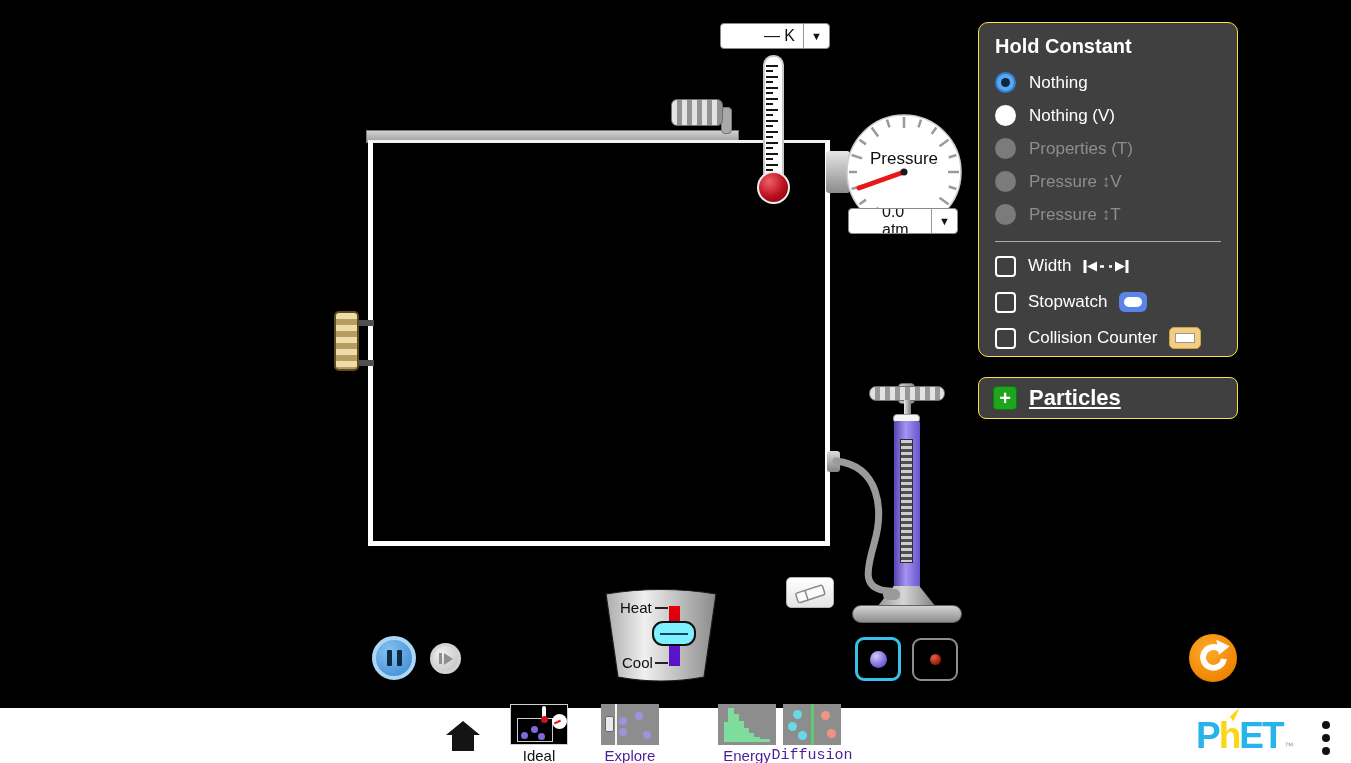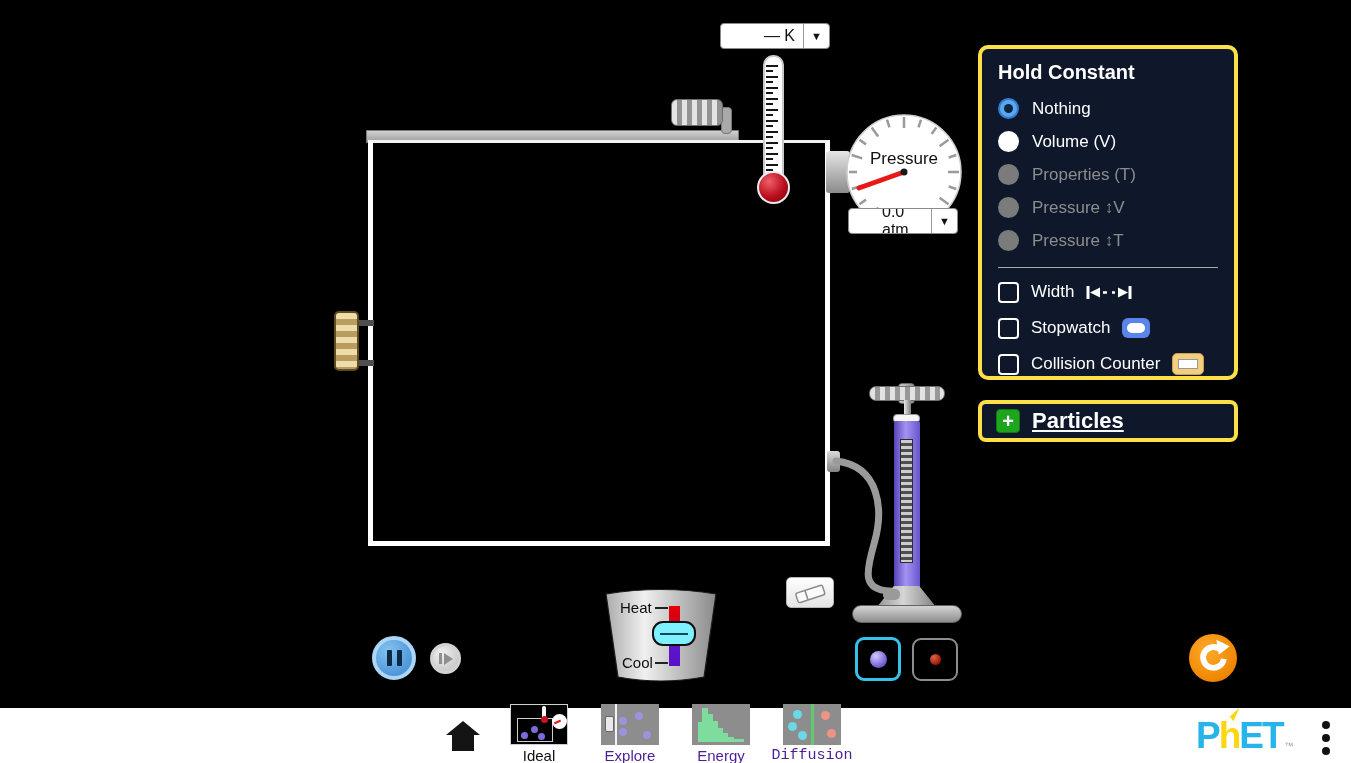--- a/index.html
+++ b/index.html
@@ -121,21 +121,21 @@
   .pbtn-2 { left:912px; top:638px; height:43px; border:2px solid #8d8d8d; }
   .sphere-purple { width:17px; height:17px; border-radius:50%;
     background:radial-gradient(circle at 35% 30%,#d4c8ff,#7d6ada 60%,#47379e); }
   .sphere-red { width:11px; height:11px; border-radius:50%;
     background:radial-gradient(circle at 35% 30%,#e0604e,#9c1a02 70%,#5c0d00); }
   .reset-btn { left:1189px; top:634px; width:48px; height:48px; border-radius:50%;
     background:radial-gradient(circle at 40% 35%,#ffaa2c,#ef8500 72%,#c66d00);
     display:flex; align-items:center; justify-content:center; }
 
   
-  .panel { background:#0f172a; border:4px solid #fde047; border-radius:10px; color:#fff;margin-top:23px; }
+  .panel { background:#404040; border:1px solid #fde047; border-radius:10px; color:#fff; }
   .hold-panel { left:978px; top:22px; width:260px; height:335px; padding:12px 16px; }
   .panel-title { font-size:20px; font-weight:bold; margin-bottom:8px; }
   .opt-row { display:flex; align-items:center; gap:13px; height:33px; }
   .radio { width:21px; height:21px; border-radius:50%; flex:0 0 auto; }
   .radio.sel { background:#5ea5ee; border:2.5px solid #2e7ecf;
     display:flex; align-items:center; justify-content:center; }
   .radio.sel::after { content:""; width:9px; height:9px; border-radius:50%; background:#0c2740; }
   .radio.on  { background:#ffffff; }
   .radio.off { background:#7b7b7b; }
   .opt-label { font-size:17px; color:#fff; }
@@ -160,21 +160,21 @@
   .particles-title { font-size:22px; font-weight:bold; margin-left:12px;text-decoration:underline; }
 
   
   .navbar { left:0; top:708px; width:1351px; height:55px; background:#fff; }
   .nav-title { position:absolute; left:14px; top:0; height:55px; line-height:55px;
     font-size:23px; color:#111; }
   .home-btn { position:absolute; left:444px; top:12px; }
   .screen { position:absolute; top:-4px; width:58px; display:flex; flex-direction:column;
     align-items:center; }
   .scr-ideal { left:510px; } .scr-explore { left:601px; }
-  .scr-energy { left:692px; } .scr-diffusion { left:783px;font-family:Liberation Mono, monospace; }
+  .scr-energy { left:718px; } .scr-diffusion { left:783px;font-family:Liberation Mono, monospace; }
   .thumb { width:58px; height:41px; position:relative; overflow:hidden; }
   .thumb-dark { background:#000; border:1px solid #cfcfcf; }
   .thumb-gray { background:#8d8d8d; }
   .scr-label { font-size:15px; margin-top:2px; white-space:nowrap; }
   .lbl-sel { color:#111; } .lbl-dim { color:#4c1d95; }
   .dot { position:absolute; border-radius:50%; }
 
   
   .mini-box { position:absolute; left:6px; top:13px; width:36px; height:24px;
     border:1.5px solid #cfcfcf; }
@@ -334,21 +334,21 @@
 
   <div class="abs panel hold-panel">
     <div class="panel-title">Hold Constant</div>
 
     <div class="opt-row">
       <span class="radio sel"></span>
       <span class="opt-label">Nothing</span>
     </div>
     <div class="opt-row">
       <span class="radio on"></span>
-      <span class="opt-label">Volume (V)</span>
+      <span class="opt-label">Nothing (V)</span>
     </div>
     <div class="opt-row">
       <span class="radio off"></span>
       <span class="opt-label off">Properties (T)</span>
     </div>
     <div class="opt-row">
       <span class="radio off"></span>
       <span class="opt-label off">Pressure ↕V</span>
     </div>
     <div class="opt-row">

